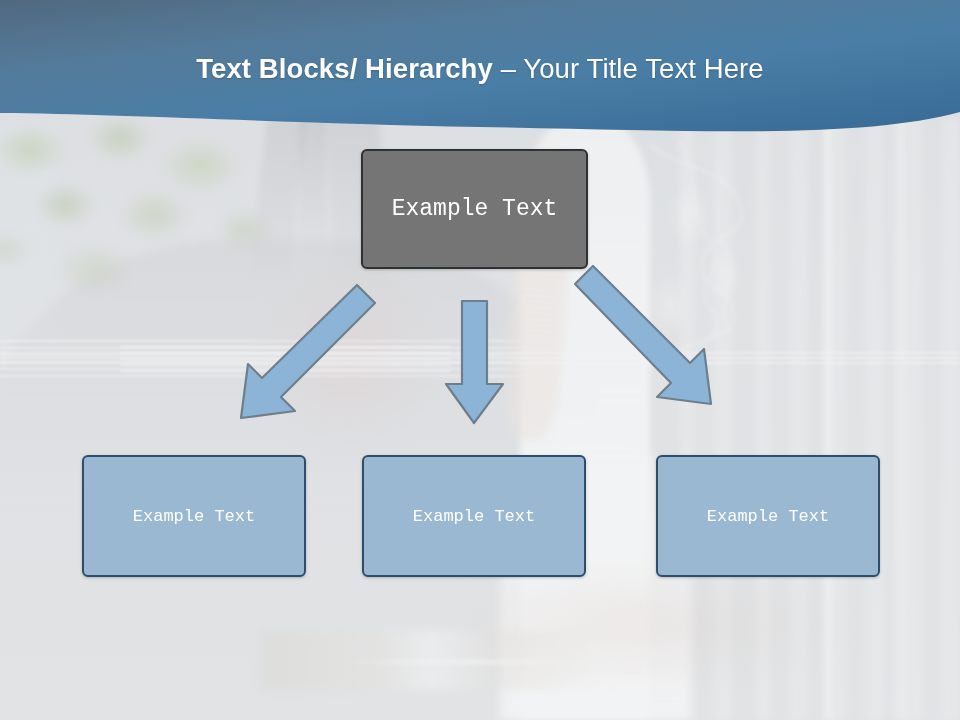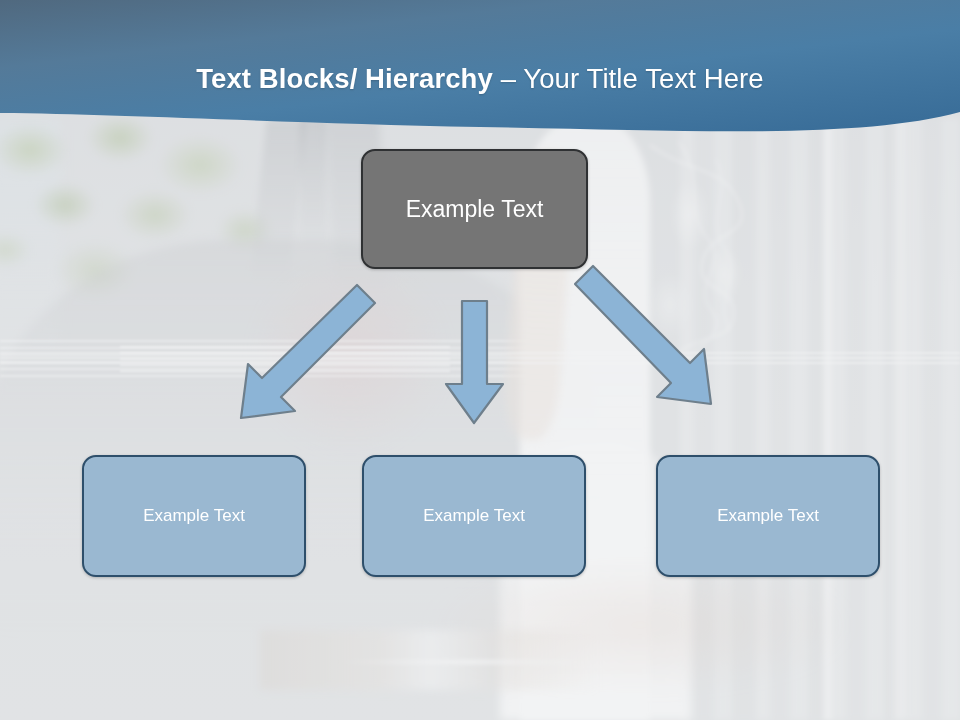--- a/index.html
+++ b/index.html
@@ -174,39 +174,40 @@
     background:rgba(232,234,236,.58);
   }
 
   
   .header-band {
     position:absolute; left:0; top:0; width:960px; height:140px;
   }
   .header-band svg { display:block; width:960px; height:140px; }
 
   .title {
-    position:absolute; left:0; top:63px; width:960px;
+    position:absolute; left:0; top:53px; width:960px;
     text-align:center;
     font-size:27.5px;
     color:#ffffff;
     letter-spacing:.1px;
     white-space:nowrap;
     text-shadow:0 1px 2px rgba(0,0,0,.18);
   }
   .title .b { font-weight:bold; }
   .title .n { font-weight:normal; }
 
   
   .box {
     position:absolute;
     display:flex; align-items:center; justify-content:center;
-    border-radius:14px;
+    border-radius:6px;
     color:#ffffff;
     text-align:center;
     box-shadow:0 1px 3px rgba(0,0,0,.22);
+    font-family:Liberation Mono, monospace;
   }
   .box-top {
     left:361px; top:149px; width:227px; height:120px;
     background:#757575;
     border:2.2px solid #2f3133;
     font-size:23px;
   }
   .box-bottom {
     top:455px; width:224px; height:122px;
     background:#9ab8d1;

